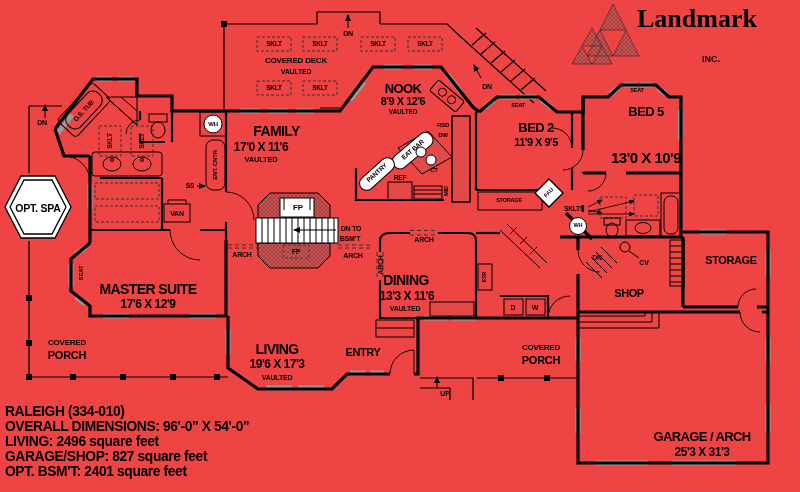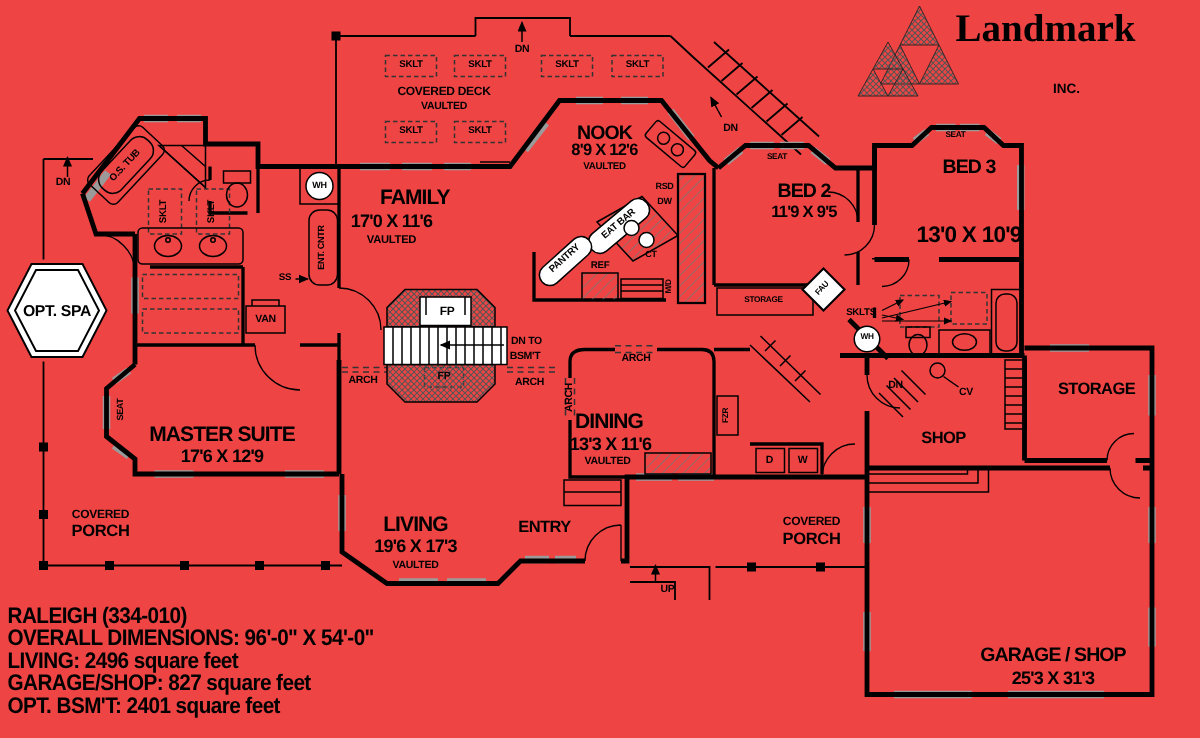--- a/index.html
+++ b/index.html
@@ -377,31 +377,31 @@
 <div class="lbl" style="left:363px;top:352px;font-size:11px;letter-spacing:-0.4px;">ENTRY</div>
 <div class="lbl" style="left:445px;top:393px;">UP</div>
 
 <div class="lbl" style="left:518px;top:106px;font-size:5.5px;">SEAT</div>
 <div class="lbl room" style="left:536px;top:127px;font-size:13px;">BED 2</div>
 <div class="lbl dims" style="left:536px;top:142px;font-size:11px;">11'9 X 9'5</div>
 <div class="lbl" style="left:509px;top:201px;font-size:5.5px;">STORAGE</div>
 <div class="lbl r45" style="left:549px;top:193px;font-size:5.5px;">FAU</div>
 
 <div class="lbl" style="left:637px;top:91px;font-size:5.5px;">SEAT</div>
-<div class="lbl room" style="left:646px;top:111px;font-size:13px;">BED 3</div>
+<div class="lbl room" style="left:646px;top:111px;font-size:13px;">BED 5</div>
 <div class="lbl dims" style="left:646px;top:144px;font-size:15px;margin-top:13px;">13'0 X 10'9</div>
 
 <div class="lbl" style="left:574px;top:209px;font-size:6.5px;">SKLTS</div>
 <div class="lbl" style="left:578px;top:226px;font-size:5.5px;">WH</div>
 
 <div class="lbl" style="left:597px;top:257px;">DN</div>
 <div class="lbl" style="left:644px;top:262px;">CV</div>
 <div class="lbl" style="left:629px;top:293px;font-size:11px;letter-spacing:-0.4px;">SHOP</div>
 <div class="lbl" style="left:731px;top:260px;font-size:11px;letter-spacing:-0.4px;">STORAGE</div>
 <div class="lbl v" style="left:485px;top:277px;font-size:5.5px;">FZR</div>
 <div class="lbl" style="left:513px;top:307px;">D</div>
 <div class="lbl" style="left:535px;top:307px;">W</div>
 <div class="lbl" style="left:541px;top:348px;font-size:8px;">COVERED</div>
 <div class="lbl" style="left:541px;top:360px;font-size:11px;">PORCH</div>
-<div class="lbl room" style="left:702px;top:436px;font-size:13px;">GARAGE / SHOP</div>
+<div class="lbl room" style="left:702px;top:436px;font-size:13px;">GARAGE / ARCH</div>
 <div class="lbl dims" style="left:702px;top:452px;">25'3 X 31'3</div>
 
 </div>
 
 </body></html>

